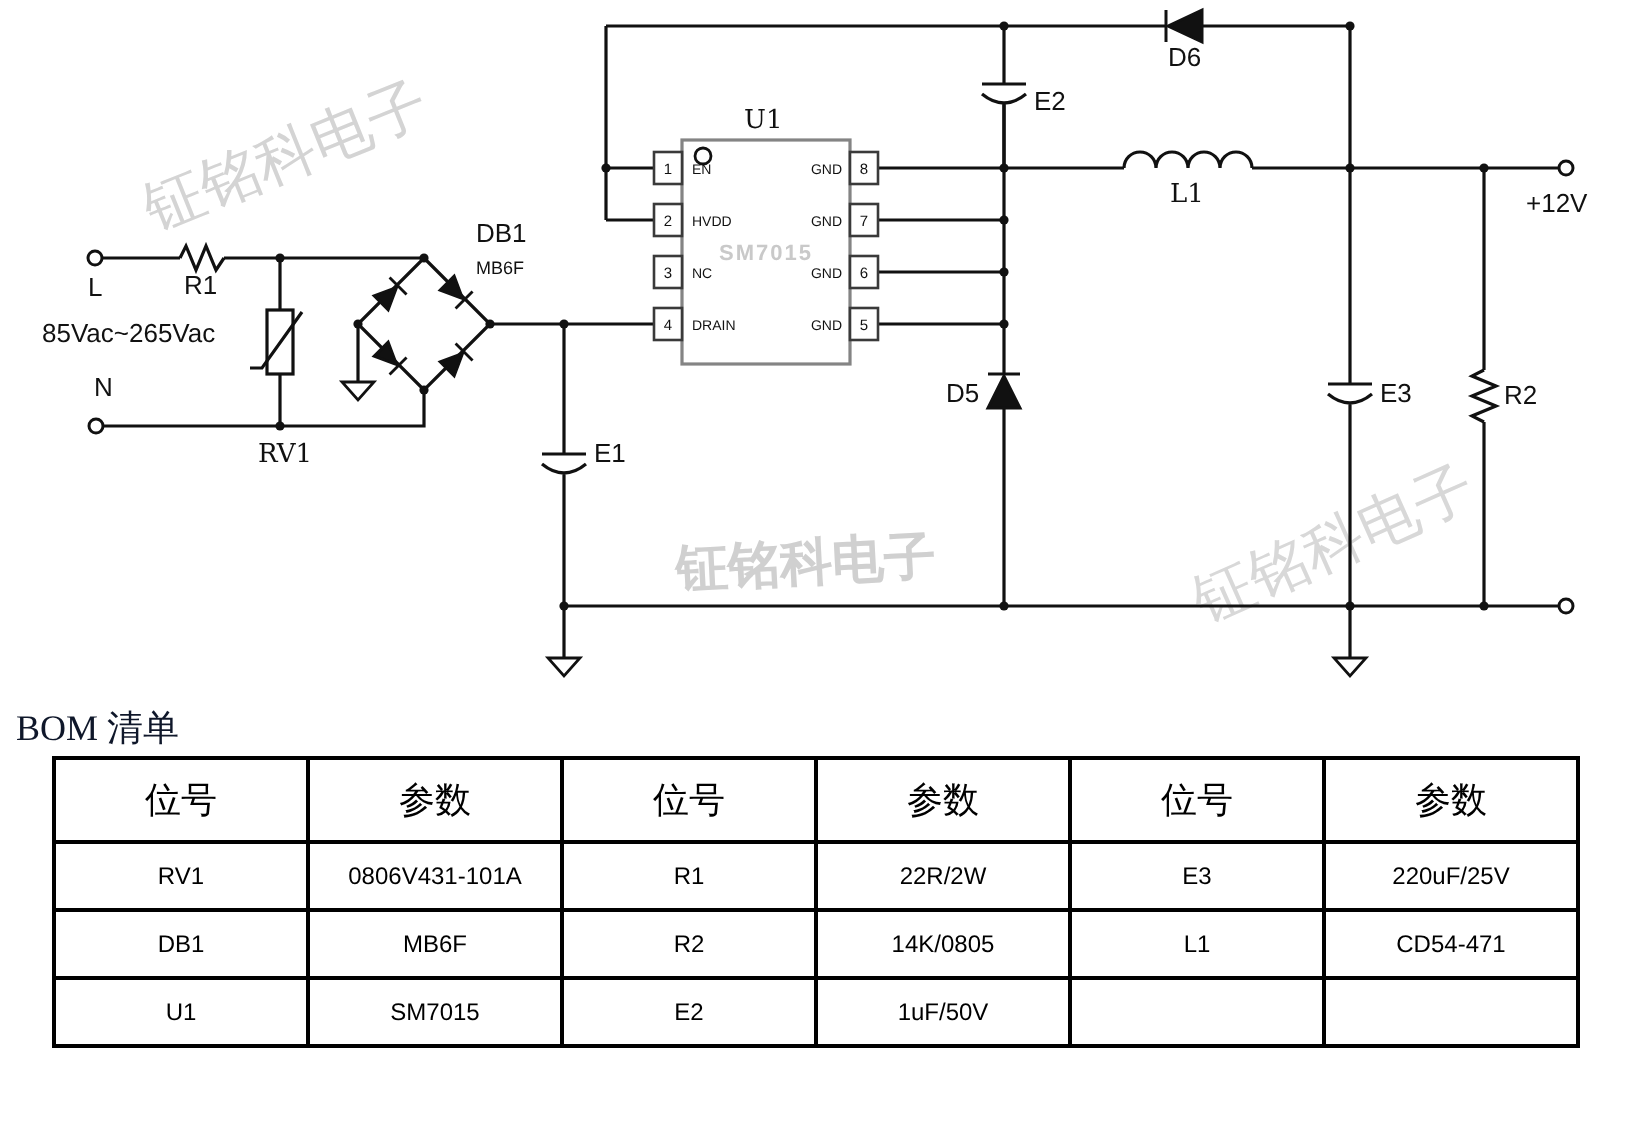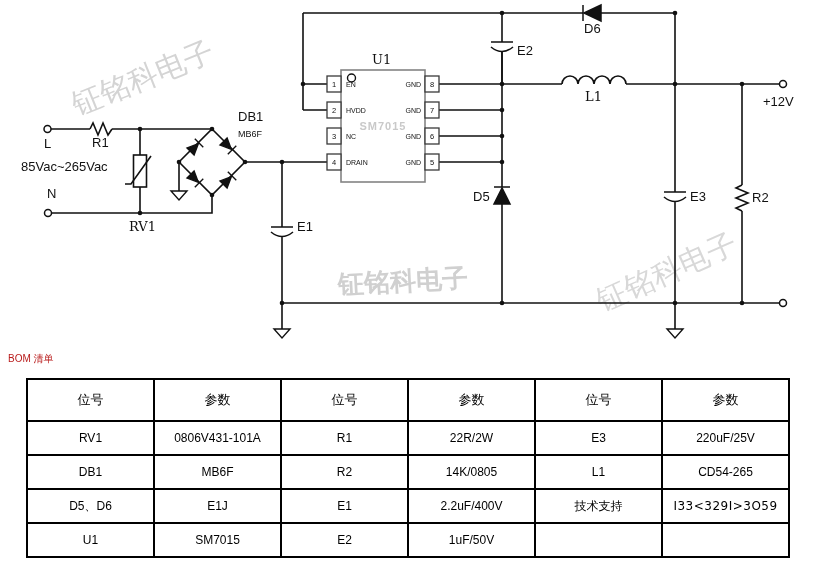--- a/index.html
+++ b/index.html
@@ -14,26 +14,26 @@
   
   .schem{position:absolute;left:0;top:0;}
   .lbl{font-family:"Liberation Sans", sans-serif;font-size:13px;fill:#111;}
   .lbl-sm{font-family:"Liberation Sans", sans-serif;font-size:9px;fill:#111;}
   .lbl-serif{font-family:"DejaVu Serif", serif;font-size:13px;fill:#111;}
   .pin-name{font-family:"Liberation Sans", sans-serif;font-size:7px;fill:#111;}
   .pin-num{font-family:"Liberation Sans", sans-serif;font-size:7.5px;fill:#111;text-anchor:middle;}
   .chip-mark{font-family:"Liberation Sans", sans-serif;font-size:11px;font-weight:bold;
              fill:#c9c9c9;text-anchor:middle;letter-spacing:1px;}
   
-  .bom-title{position:absolute;left:8px;top:352px;font-size:10px;color:#b91c1c;}
+  .bom-title{position:absolute;left:8px;top:352px;font-size:18px;color:#0f172a;font-family:Liberation Serif, serif;}
   table.bom{position:absolute;left:26px;top:378px;width:764px;border-collapse:collapse;
             table-layout:fixed;background:#fff;}
   table.bom th, table.bom td{border:2px solid #000;text-align:center;vertical-align:middle;
             font-weight:normal;font-size:12px;color:#000;padding:0;overflow:hidden;}
-  table.bom th{height:40px;font-size:13px;}
+  table.bom th{height:40px;font-size:18px;}
   table.bom td{height:32px;}
   td.phone{font-family:"DejaVu Sans", sans-serif;font-size:12px;color:#3c3c3c;letter-spacing:0.5px;}
 </style>
 </head>
 <body>
 
 <div class="page">
 
   <div class="wm wm1">钲铭科电子</div>
   <div class="wm wm2">钲铭科电子</div>
@@ -210,29 +210,21 @@
       <td>22R/2W</td>
       <td>E3</td>
       <td>220uF/25V</td>
     </tr>
     <tr>
       <td>DB1</td>
       <td>MB6F</td>
       <td>R2</td>
       <td>14K/0805</td>
       <td>L1</td>
-      <td>CD54-265</td>
-    </tr>
-    <tr>
-      <td>D5、D6</td>
-      <td>E1J</td>
-      <td>E1</td>
-      <td>2.2uF/400V</td>
-      <td>技术支持</td>
-      <td class="phone">I33&lt;329I&gt;3O59</td>
+      <td>CD54-471</td>
     </tr>
     <tr>
       <td>U1</td>
       <td>SM7015</td>
       <td>E2</td>
       <td>1uF/50V</td>
       <td></td>
       <td></td>
     </tr>
   </tbody>

